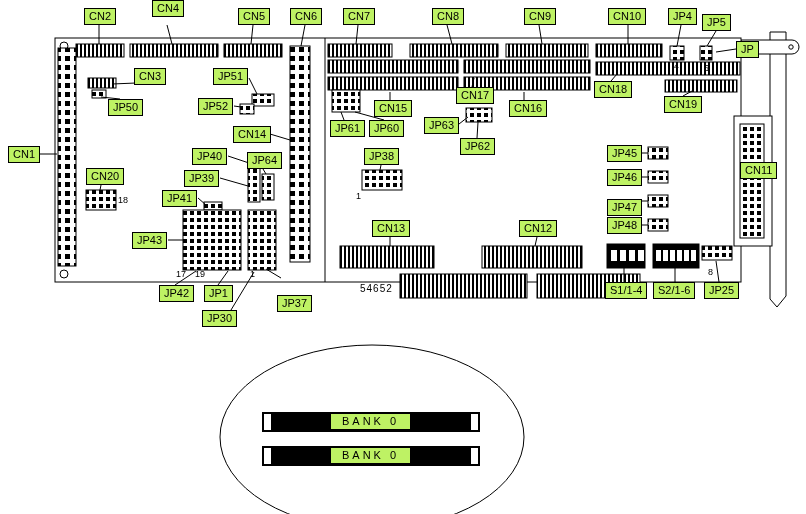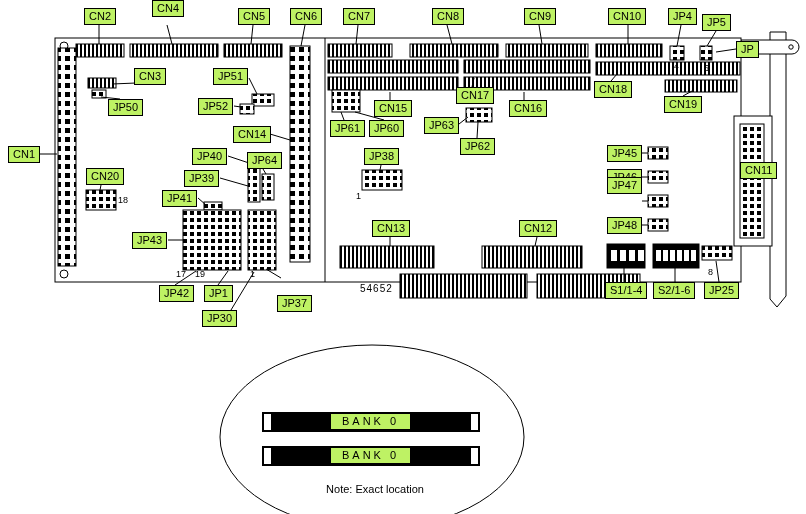--- a/index.html
+++ b/index.html
@@ -206,21 +206,21 @@
   <div class="lbl" style="left:86px;top:168px">CN20</div>
   <div class="lbl" style="left:192px;top:148px">JP40</div>
   <div class="lbl" style="left:247px;top:152px">JP64</div>
   <div class="lbl" style="left:184px;top:170px">JP39</div>
   <div class="lbl" style="left:162px;top:190px">JP41</div>
   <div class="lbl" style="left:132px;top:232px">JP43</div>
   <div class="lbl" style="left:372px;top:220px">CN13</div>
   <div class="lbl" style="left:519px;top:220px">CN12</div>
   <div class="lbl" style="left:607px;top:145px">JP45</div>
   <div class="lbl" style="left:607px;top:169px">JP46</div>
-  <div class="lbl" style="left:607px;top:177px">JP47</div>
+  <div class="lbl" style="left:607px;top:199px">JP47</div>
   <div class="lbl" style="left:607px;top:217px">JP48</div>
   <div class="lbl" style="left:740px;top:162px">CN11</div>
   <div class="lbl" style="left:159px;top:285px">JP42</div>
   <div class="lbl" style="left:204px;top:285px">JP1</div>
   <div class="lbl" style="left:277px;top:295px">JP37</div>
   <div class="lbl" style="left:202px;top:310px">JP30</div>
   <div class="lbl" style="left:605px;top:282px">S1/1-4</div>
   <div class="lbl" style="left:653px;top:282px">S2/1-6</div>
   <div class="lbl" style="left:704px;top:282px">JP25</div>
 
@@ -229,15 +229,14 @@
   <div class="num" style="left:118px;top:196px">18</div>
   <div class="num" style="left:356px;top:192px">1</div>
   <div class="num" style="left:176px;top:270px">17</div>
   <div class="num" style="left:195px;top:270px">19</div>
   <div class="num" style="left:250px;top:270px">1</div>
   <div class="num" style="left:708px;top:268px">8</div>
   <div class="num part" style="left:360px;top:284px">54652</div>
 
   <div class="lbl lbl-bank" style="left:330px;top:413px">BANK 0</div>
   <div class="lbl lbl-bank" style="left:330px;top:447px">BANK 0</div>
-  <div class="note" style="left:290px;top:483px">Note: Exact location</div>
 
 </div>
 
 </body></html>

